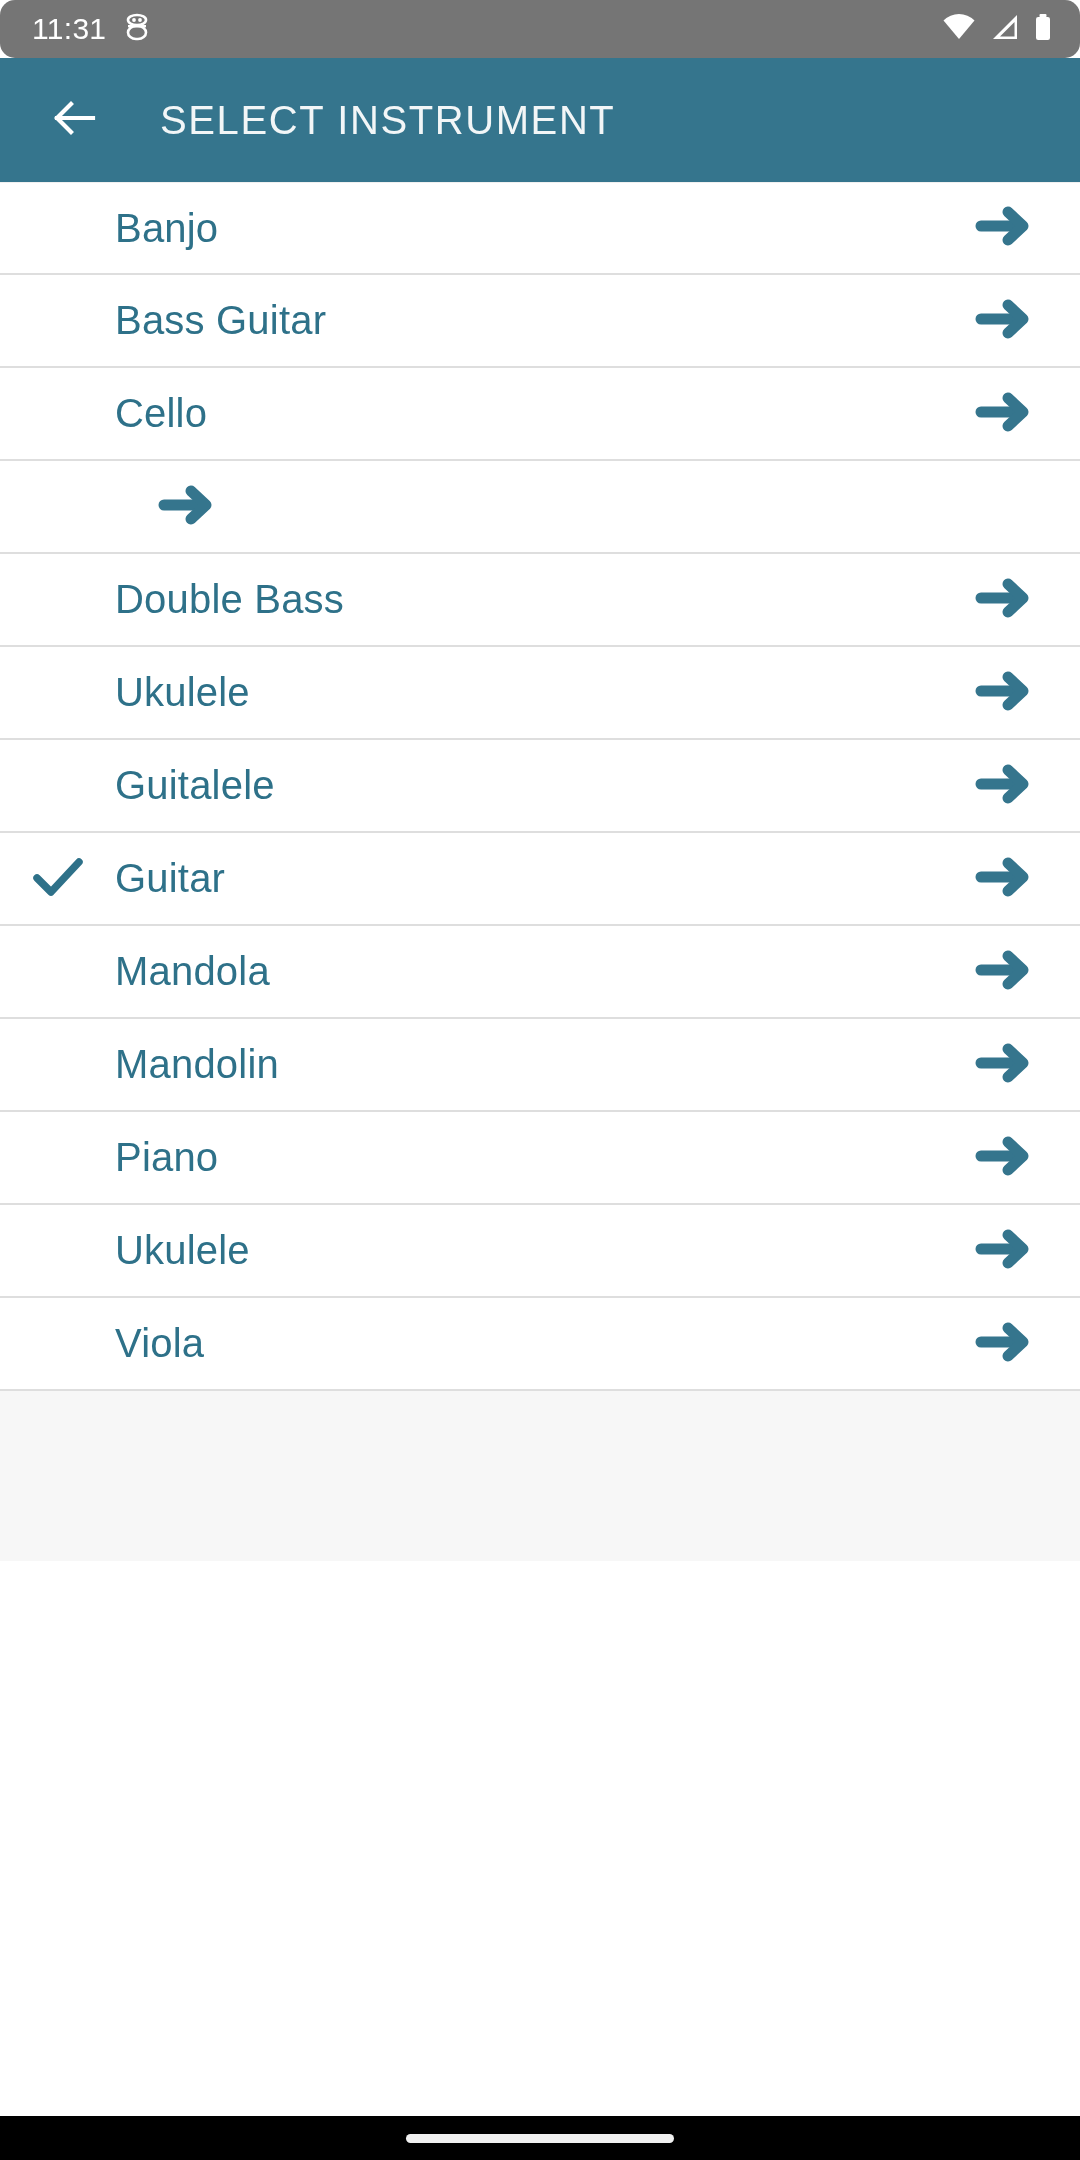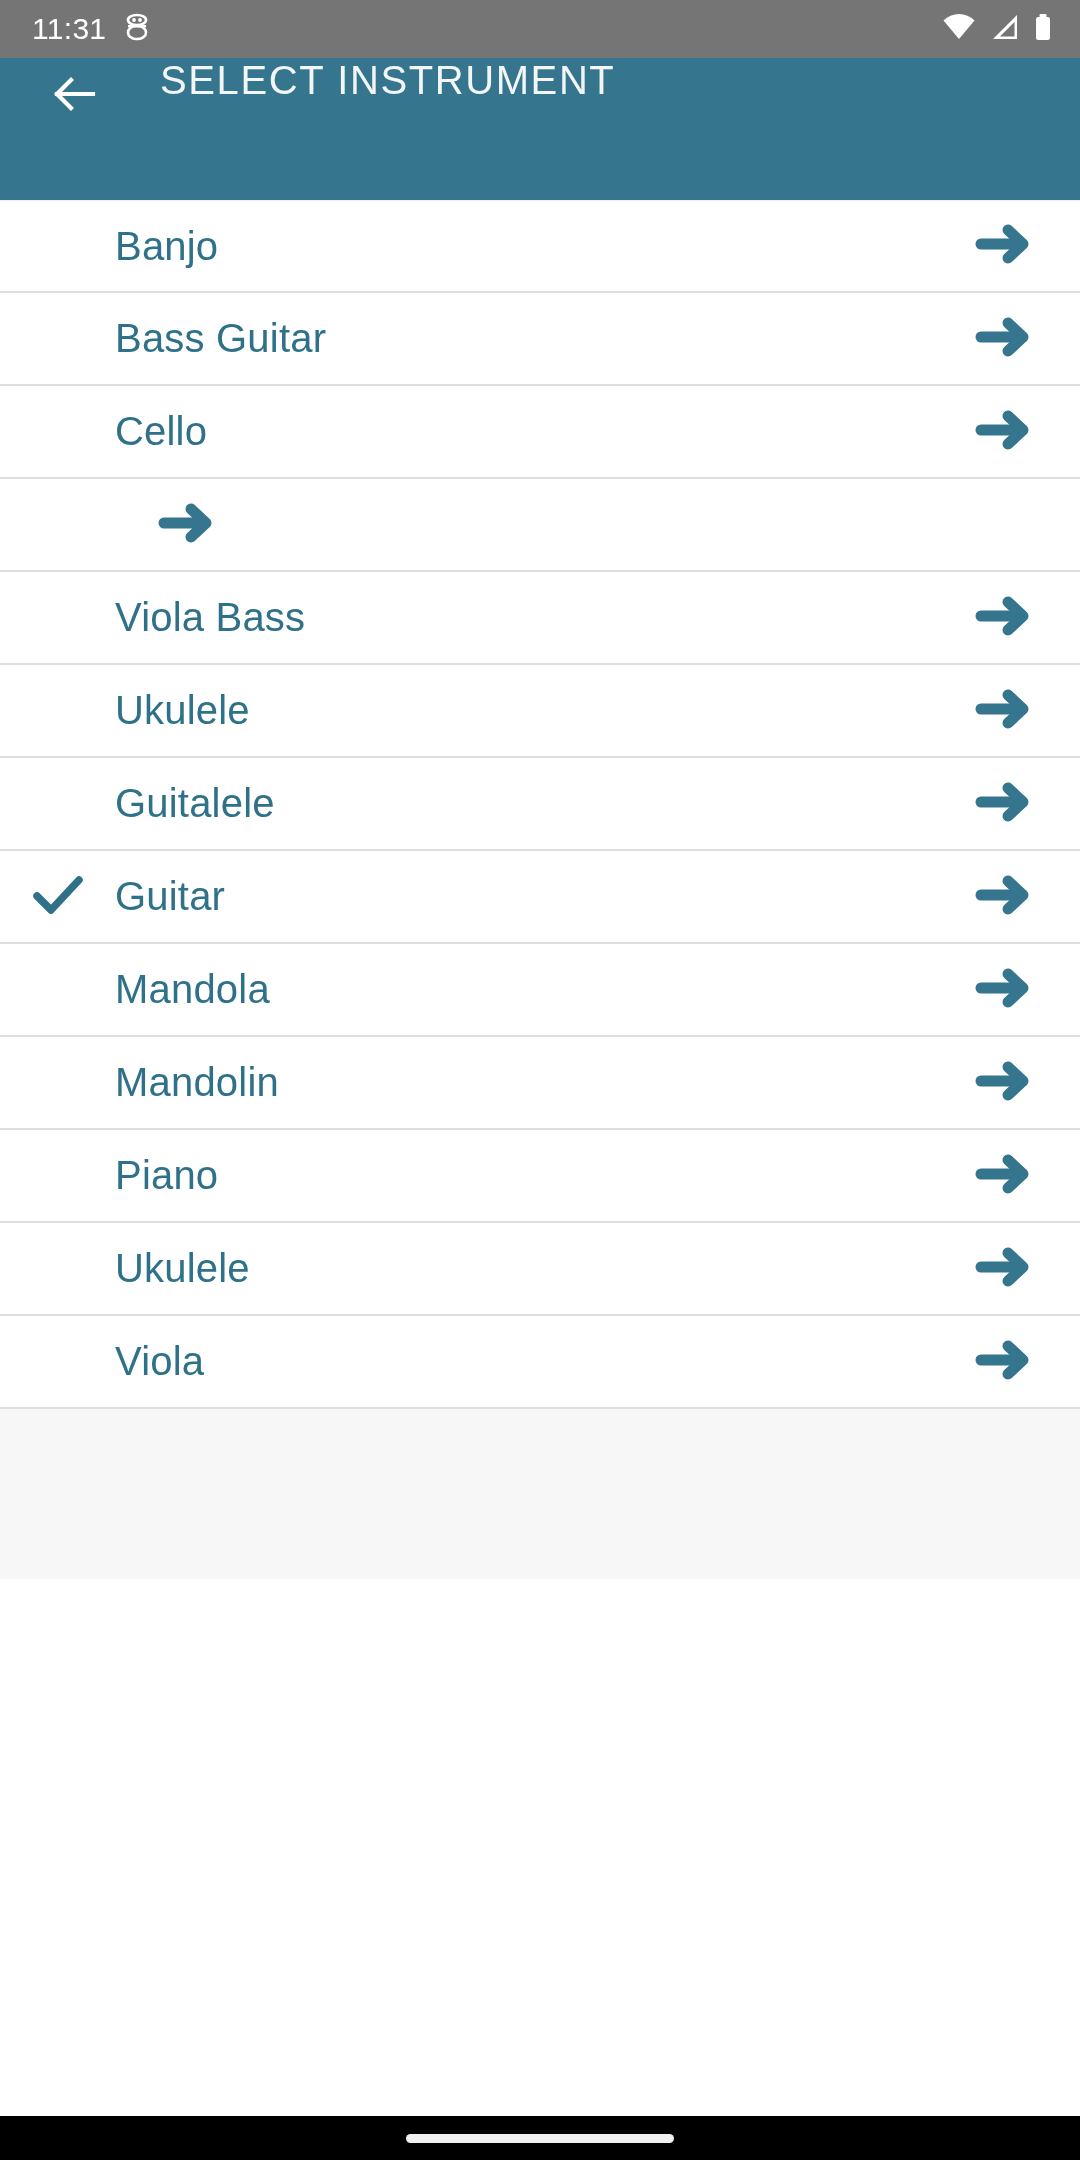--- a/index.html
+++ b/index.html
@@ -9,33 +9,34 @@
     font-family:"Liberation Sans", sans-serif;
     overflow:hidden;
   }
   .phone { position:relative; width:1080px; height:2160px; background:#ffffff; }
 
   
   .status-bar {
     height:58px; background:#757575;
     display:flex; align-items:center; justify-content:space-between;
     padding:0 28px 0 32px;
+    border-radius:15px;
   }
   .status-left { display:flex; align-items:center; gap:18px; }
   .status-time {
     color:#ffffff; font-size:30px; letter-spacing:0.3px;
     font-family:"Liberation Sans", sans-serif;
   }
   .status-right { display:flex; align-items:center; gap:14px; }
   .sb-icon { display:block; }
 
   
   .app-bar {
-    height:142px; background:#35758D;
-    display:flex; align-items:flex-start; padding-left:36px;
+    height:124px; background:#35758D;
+    display:flex; align-items:center; padding-left:36px;
   }
   .back-btn {
     width:76px; height:76px;
     display:flex; align-items:center; justify-content:center;
     flex:0 0 auto; cursor:pointer;
   }
   .app-title {
     color:#F2F6F7; font-size:40px; font-weight:400;
     letter-spacing:1.6px; margin-left:48px;
     white-space:nowrap;
@@ -160,21 +161,21 @@
         <div class="check-slot"></div>
         <div class="arrow-slot">
           <span><svg width="62" height="62" viewBox="0 0 62 62">
               <path d="M6 31 L46 31" stroke="#35758D" stroke-width="11" stroke-linecap="round"></path>
               <path d="M33 17 L48 31 L33 45" fill="none" stroke="#35758D" stroke-width="11" stroke-linecap="round" stroke-linejoin="round"></path>
             </svg></span>
         </div>
       </div>
       <div class="row">
         <div class="check-slot"></div>
-        <div class="row-label">Viola Bass</div>
+        <div class="row-label">Double Bass</div>
         <div class="arrow-slot">
           <span><svg width="62" height="62" viewBox="0 0 62 62">
               <path d="M6 31 L46 31" stroke="#35758D" stroke-width="11" stroke-linecap="round"></path>
               <path d="M33 17 L48 31 L33 45" fill="none" stroke="#35758D" stroke-width="11" stroke-linecap="round" stroke-linejoin="round"></path>
             </svg></span>
         </div>
       </div>
       <div class="row">
         <div class="check-slot"></div>
         <div class="row-label">Ukulele</div>

